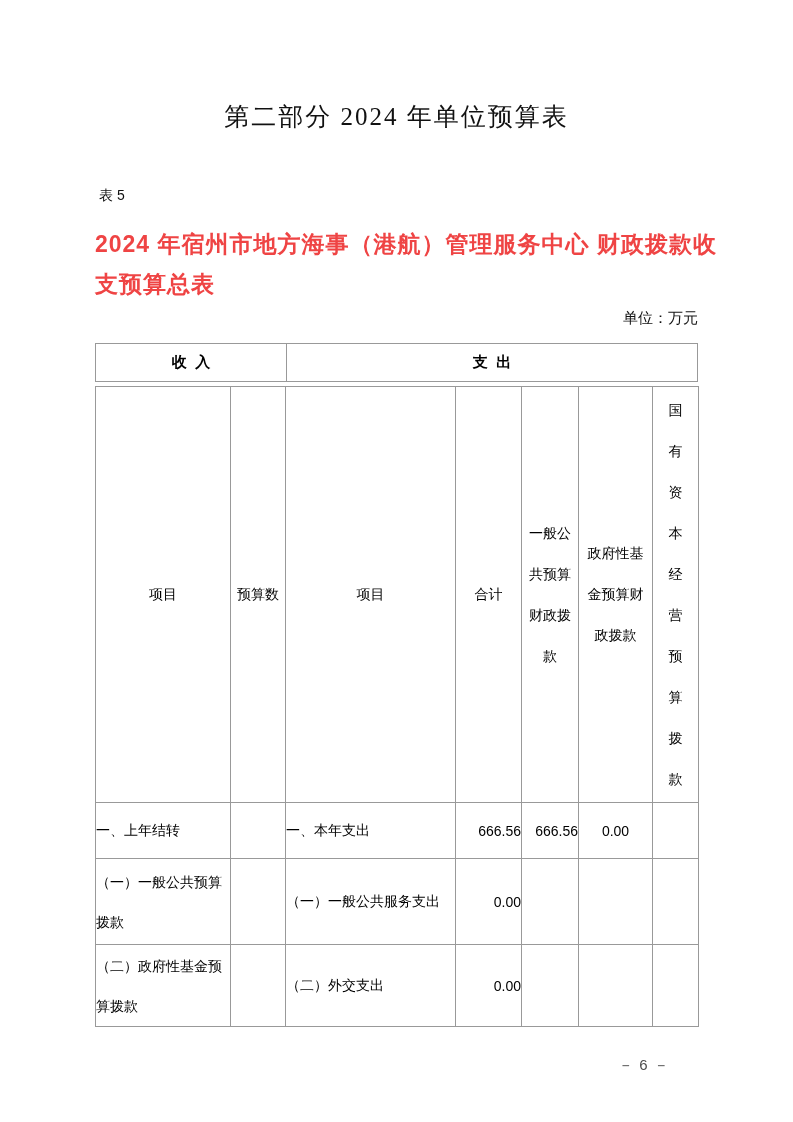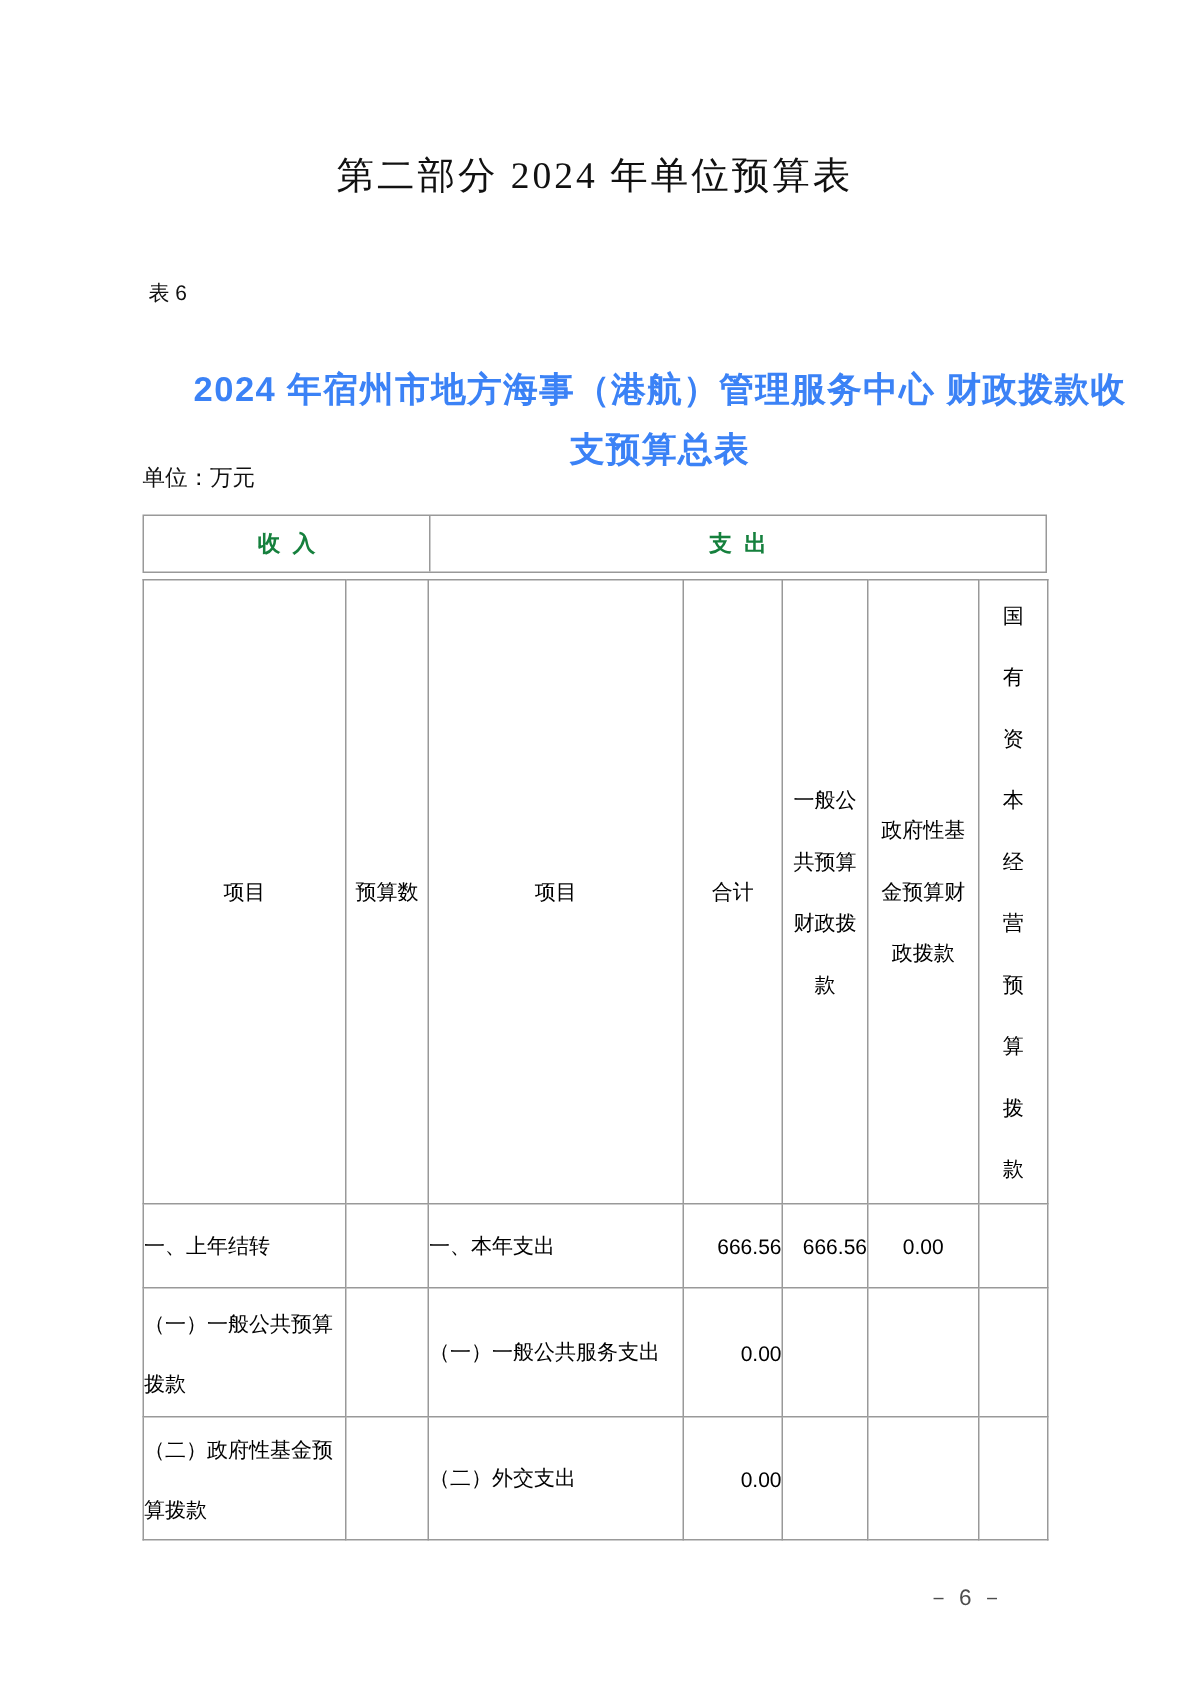--- a/index.html
+++ b/index.html
@@ -16,38 +16,38 @@
     text-align:center;
     font-family:"Liberation Serif","DejaVu Serif",serif;
     font-size:25px; letter-spacing:2px; color:#111;
     white-space:pre;
   }
   .table-label {
     position:absolute; top:187px; left:99px;
     font-size:14px; color:#111;
   }
   .main-title {
-    position:absolute; top:239px; left:95px; width:690px;
-    text-align:center; font-weight:bold;
+    position:absolute; top:224px; left:95px; width:690px;
+    text-align:left; font-weight:bold;
     font-size:23px; line-height:40px; letter-spacing:1px;
-    white-space:pre-line; color:#3b82f6;
+    white-space:pre-line; color:#ef4444;
   }
   .unit-note {
     position:absolute; top:309px; left:95px; width:603px;
-    font-size:15px; color:#111;
+    text-align:right; font-size:15px; color:#111;
   }
   
   .band {
     position:absolute; top:343px; left:95px;
     width:601px; height:37px;
     border:1px solid #999; display:flex;
   }
   .band-cell {
     display:flex; align-items:center; justify-content:center;
-    font-size:15px; font-weight:bold; white-space:pre; color:#15803d;
+    font-size:15px; font-weight:bold; white-space:pre; color:#000000;
   }
   .band-cell.income { width:190px; border-right:1px solid #999; }
   .band-cell.expense { flex:1; }
   
   table.grid {
     position:absolute; top:386px; left:95px;
     width:603px; border-collapse:collapse; table-layout:fixed;
   }
   table.grid th, table.grid td {
     border:1px solid #999; padding:0;
@@ -67,21 +67,21 @@
     white-space:pre;
   }
 </style>
 </head>
 <body>
 
 <div class="page">
 
   <div class="part-title">第二部分 2024 年单位预算表</div>
 
-  <div class="table-label">表 6</div>
+  <div class="table-label">表 5</div>
 
   <div class="main-title">2024 年宿州市地方海事（港航）管理服务中心 财政拨款收
 支预算总表</div>
 
   <div class="unit-note">单位：万元</div>
 
   <div class="band">
     <div class="band-cell income">收  入</div>
     <div class="band-cell expense">支  出</div>
   </div>

